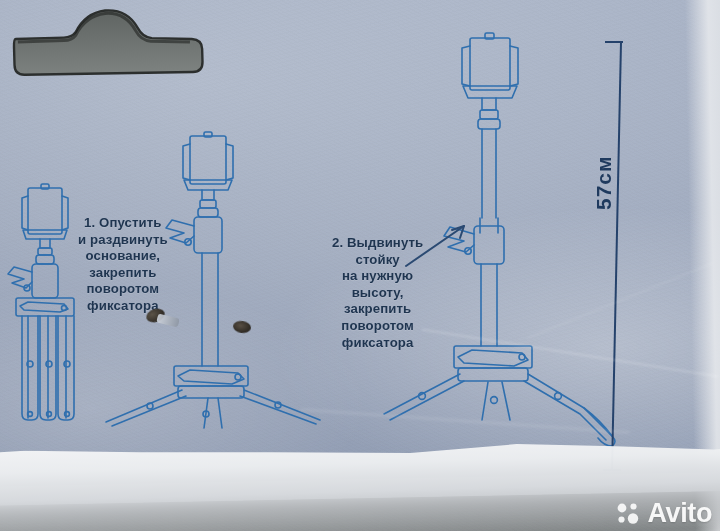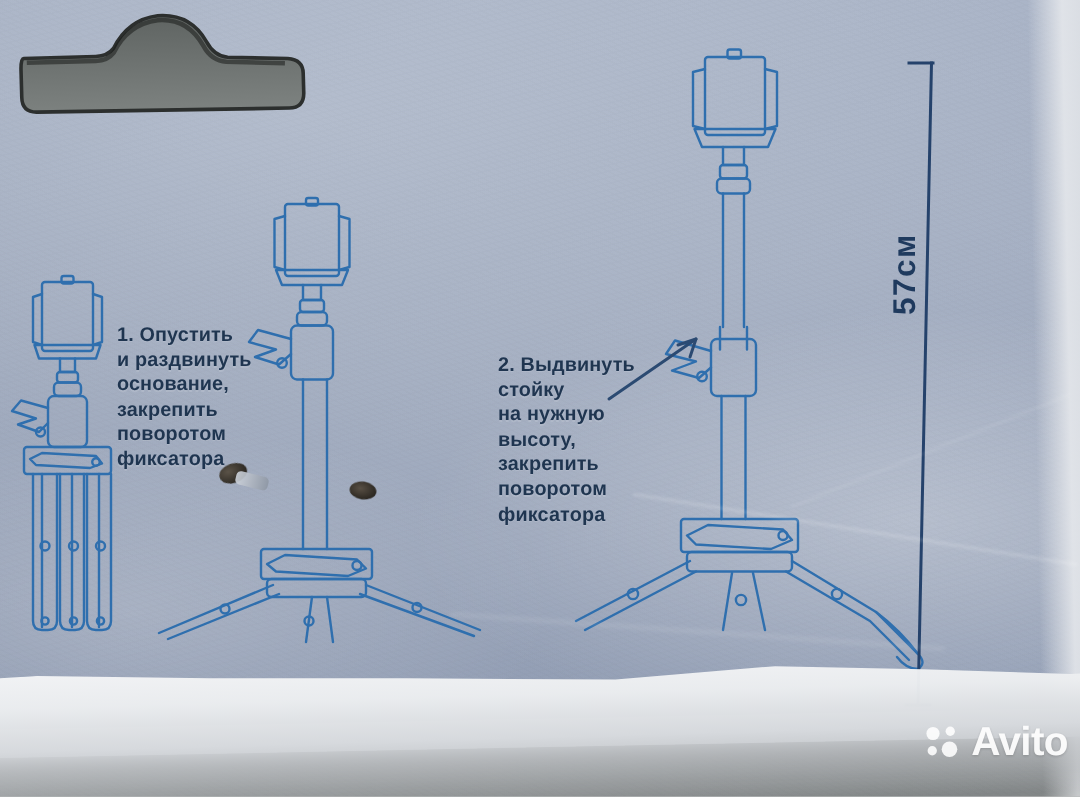--- a/index.html
+++ b/index.html
@@ -83,20 +83,21 @@
   
   .instr{
     position:absolute;
     color:#1f3550;
     font-size:13.2px;
     line-height:16.6px;
     font-weight:700;
     letter-spacing:.1px;
     text-shadow:0 1px 0 rgba(255,255,255,.12);
     white-space:pre-line;
+    text-align:center;
   }
   #instr-1{left:78px;top:215px;}
   #instr-2{left:332px;top:235px;}
 
   
   .dimline{position:absolute;left:600px;top:40px;width:30px;height:432px;}
   .dimtext{
     position:absolute;left:592px;top:210px;
     color:#1f3a5e;font-size:21px;font-weight:700;letter-spacing:1px;
     transform:rotate(-90deg);transform-origin:left top;
@@ -115,21 +116,21 @@
     transform:rotate(8deg);filter:blur(.2px);}
 
   
   .crease{position:absolute;background:linear-gradient(180deg,rgba(255,255,255,.45),rgba(255,255,255,0));}
   .c1{left:420px;top:352px;width:300px;height:3px;transform:rotate(9deg);filter:blur(1.2px);opacity:.55;}
   .c2{left:300px;top:420px;width:330px;height:3px;transform:rotate(4deg);filter:blur(1.4px);opacity:.45;}
   .c3{left:520px;top:300px;width:200px;height:2px;transform:rotate(-22deg);filter:blur(1.2px);opacity:.35;}
 
   
   .watermark{
-    position:absolute;right:8px;bottom:21px;
+    position:absolute;right:8px;bottom:2px;
     display:flex;align-items:center;gap:6px;
     opacity:.92;
   }
   .wm-text{
     color:#ffffff;font-size:27px;font-weight:700;letter-spacing:-.4px;
     text-shadow:0 1px 2px rgba(0,0,0,.18);
   }
 </style>
 </head>
 <body>

